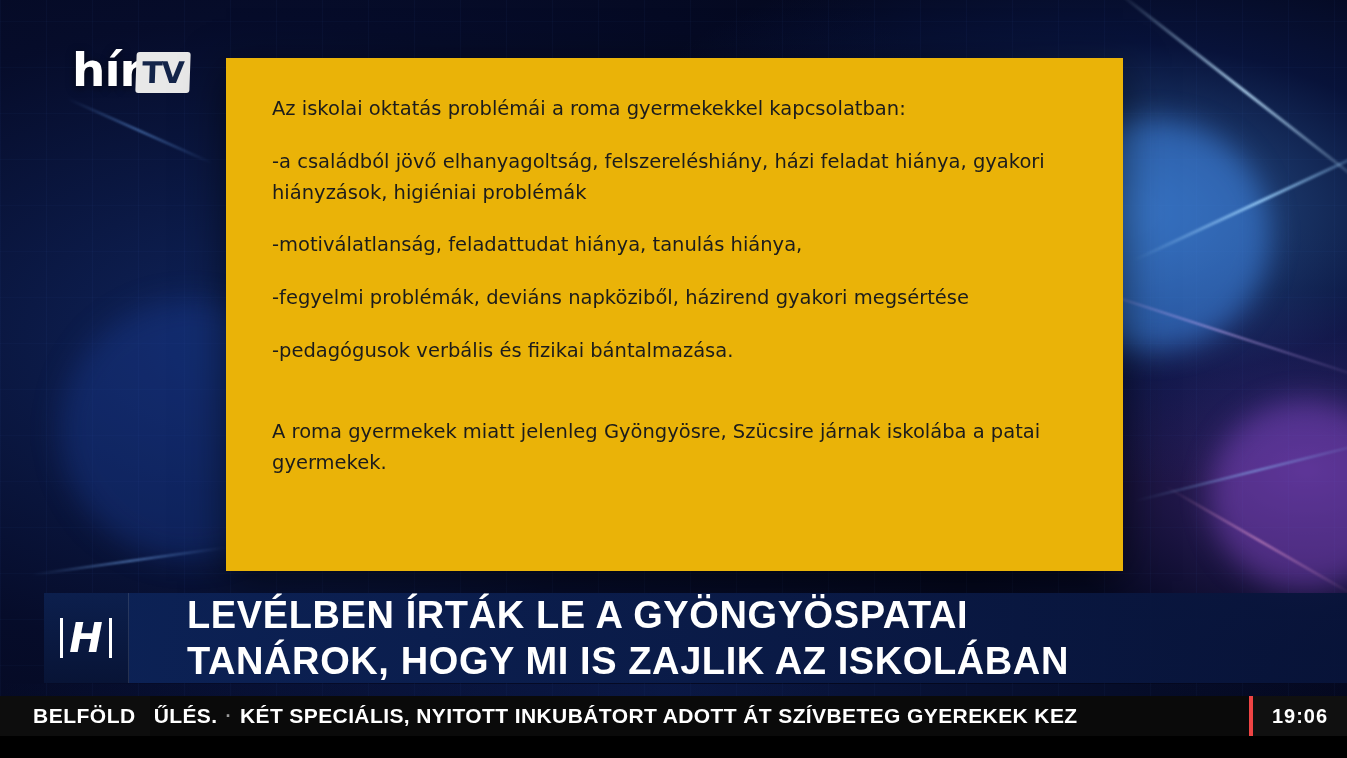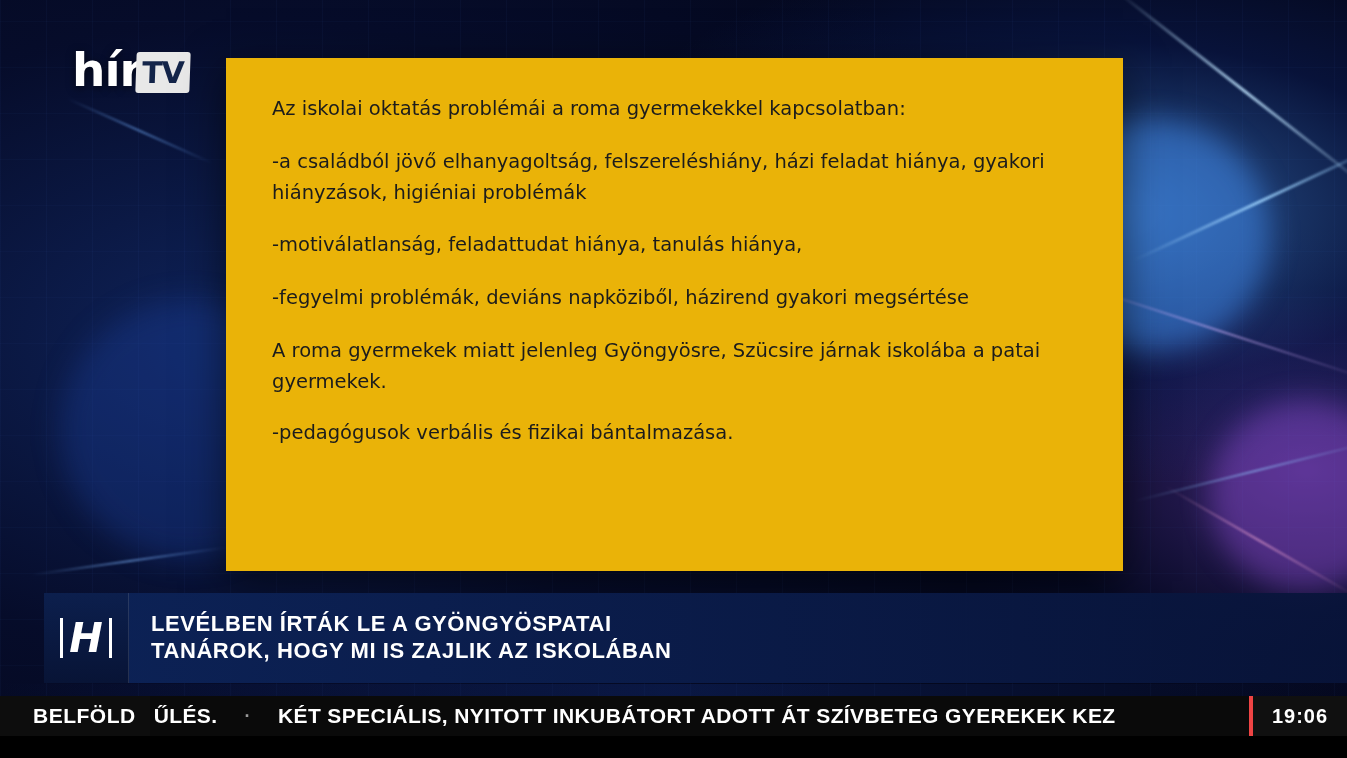--- a/index.html
+++ b/index.html
@@ -133,25 +133,26 @@
     flex: 1;
     background: linear-gradient(90deg, rgba(12,34,86,.97) 0%, rgba(10,26,70,.95) 60%, rgba(8,20,58,.92) 100%);
     display: flex;
     flex-direction: column;
     justify-content: center;
     padding: 4px 18px 4px 22px;
   }
   .lt-line {
     font-family: "Liberation Sans", sans-serif;
     font-weight: 700;
-    font-size: 22px;
+    font-size: 38px;
     letter-spacing: .6px;
     color: #ffffff;
     line-height: 1.22;
     text-transform: uppercase;
+    margin-left: 36px;
   }
 
   
   .ticker {
     position: absolute;
     left: 0;
     right: 0;
     bottom: 22px;
     height: 40px;
     display: flex;
@@ -168,21 +169,21 @@
     font-weight: 700;
     font-size: 21px;
     letter-spacing: .5px;
   }
   .ticker-main {
     flex: 1;
     background: #0a0a0a;
     color: #ffffff;
     display: flex;
     align-items: center;
-    gap: 27px;
+    gap: 8px;
     overflow: hidden;
     white-space: nowrap;
     font-family: "Liberation Sans", sans-serif;
     font-weight: 700;
     font-size: 21px;
     letter-spacing: .4px;
     padding-left: 4px;
   }
   .ticker-sep { color: #9a9a9a; font-size: 18px; }
   .ticker-clock {
@@ -236,22 +237,22 @@
     <span class="hir">hír</span>
     <span class="tv">TV</span>
   </div>
 
   <div class="doc-card">
     <div class="doc-inner">
       <p class="doc-p">Az iskolai oktatás problémái a roma gyermekekkel kapcsolatban:</p>
       <p class="doc-p">-a családból jövő elhanyagoltság, felszereléshiány, házi feladat hiánya, gyakori hiányzások, higiéniai problémák</p>
       <p class="doc-p">-motiválatlanság, feladattudat hiánya, tanulás hiánya,</p>
       <p class="doc-p">-fegyelmi problémák, deviáns napköziből, házirend gyakori megsértése</p>
+      <p class="doc-p gap-big">-pedagógusok verbális és fizikai bántalmazása.</p>
       <p class="doc-p tight">A roma gyermekek miatt jelenleg Gyöngyösre, Szücsire járnak iskolába a patai gyermekek.</p>
-      <p class="doc-p gap-big">-pedagógusok verbális és fizikai bántalmazása.</p>
     </div>
   </div>
 
   <div class="lower-third">
     <div class="lt-badge">
       <span class="mark">H</span>
     </div>
     <div class="lt-text">
       <div class="lt-line">LEVÉLBEN ÍRTÁK LE A GYÖNGYÖSPATAI</div>
       <div class="lt-line">TANÁROK, HOGY MI IS ZAJLIK AZ ISKOLÁBAN</div>

